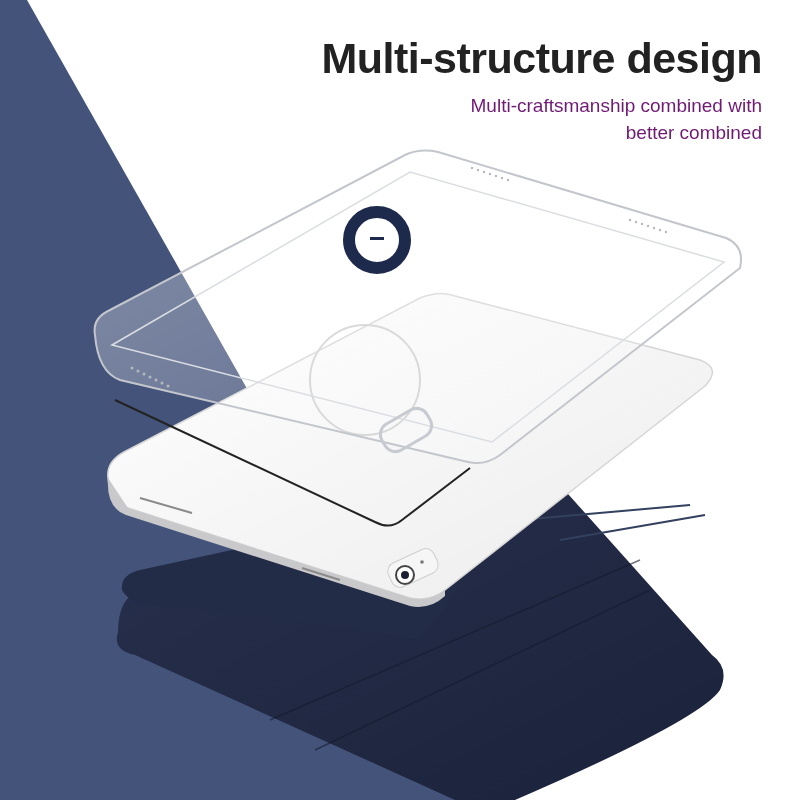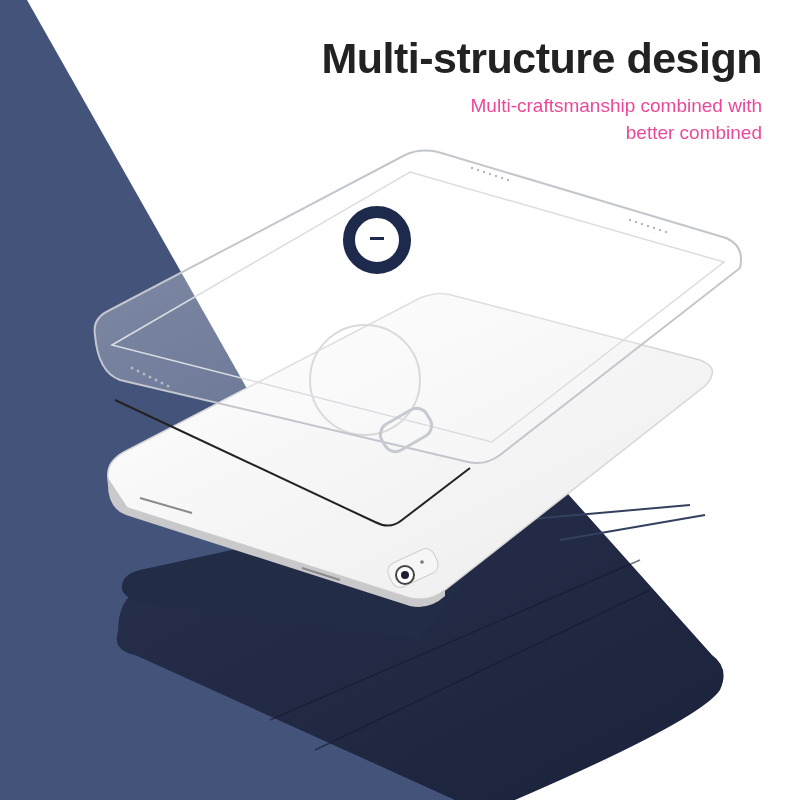--- a/index.html
+++ b/index.html
@@ -1,20 +1,20 @@
 <!DOCTYPE html>
 <html><head>
   <meta charset="utf-8">
   <style>
     html, body { margin: 0; padding: 0; }
     body { width: 800px; height: 800px; overflow: hidden; background: #ffffff; position: relative; font-family: "Liberation Sans", "DejaVu Sans", sans-serif; }
     .scene { position: absolute; left: 0; top: 0; width: 800px; height: 800px; }
     .headline { position: absolute; right: 38px; top: 30px; text-align: right; color: #222222; }
     .title { font-size: 43px; font-weight: 700; letter-spacing: -0.5px; line-height: 56px; margin: 0; }
-    .subtitle { font-size: 19px; font-weight: 400; line-height: 27px; margin-top: 6px; color: #ec4899; }
+    .subtitle { font-size: 19px; font-weight: 400; line-height: 27px; margin-top: 6px; color: #701a75; }
     .subtitle span { display: block; }
   </style>
 </head>
 <body>
 
 <div class="scene">
   <svg width="800" height="800" viewBox="0 0 800 800">
     <defs>
       <linearGradient id="folioGrad" x1="0" y1="0" x2="1" y2="1">
         <stop offset="0" stop-color="#27304d"></stop>

